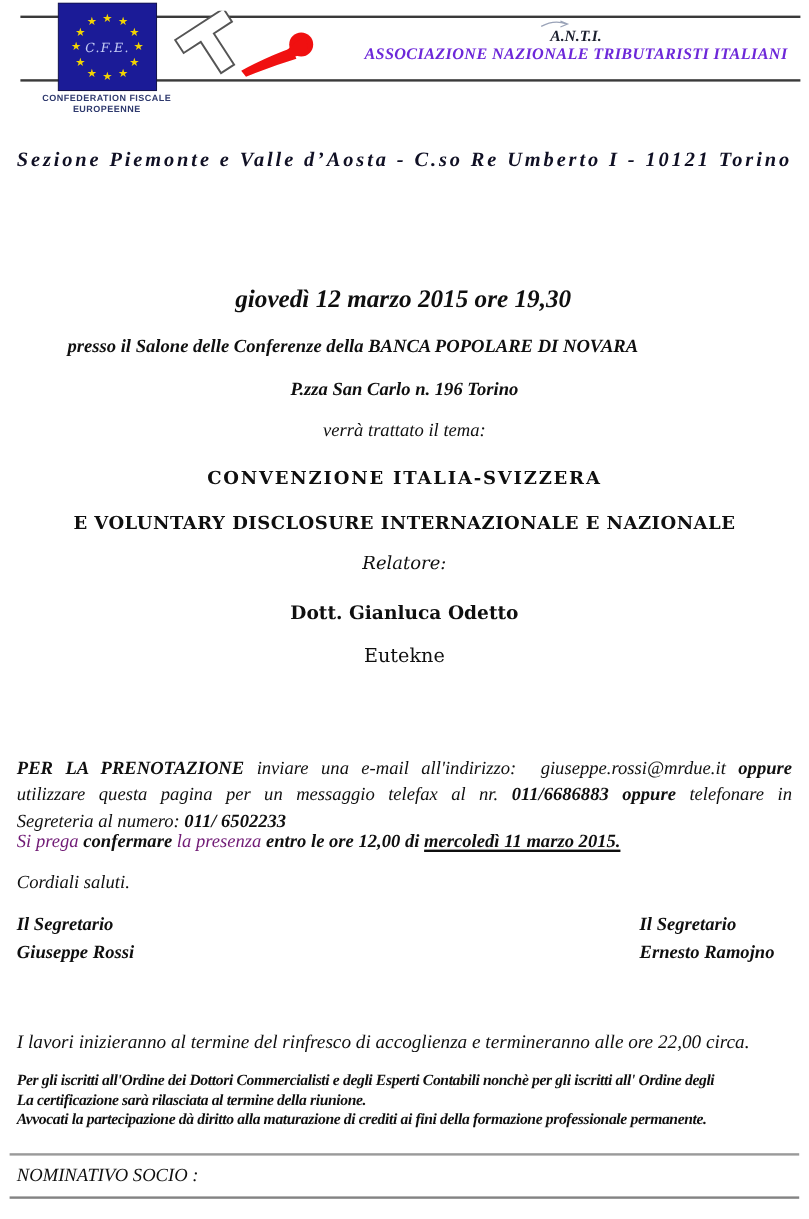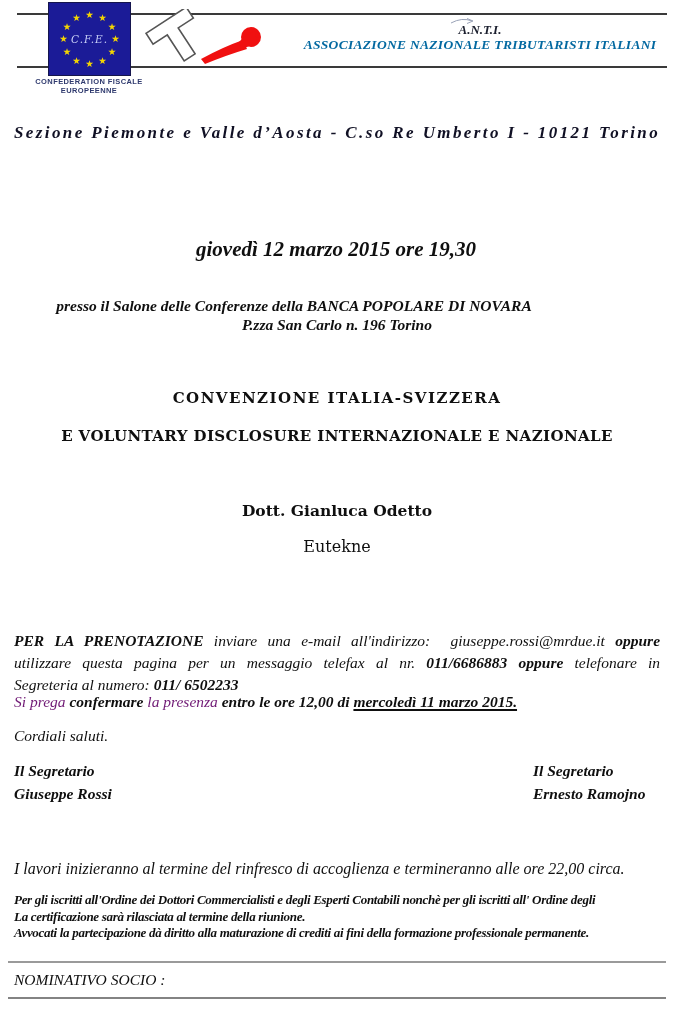--- a/index.html
+++ b/index.html
@@ -13,21 +13,21 @@
   .it{font-style:italic;}
   .b{font-weight:bold;}
   .blue{color:#701a75;}
   .u{text-decoration:underline;text-decoration-thickness:1.5px;text-underline-offset:2px;}
   .slab{font-family:"DejaVu Serif",serif;}
   .nowrap{white-space:nowrap;}
   .just{text-align:justify;text-align-last:justify;}
   .caption{font-family:"Liberation Sans",sans-serif;font-weight:bold;font-size:7.5px;
            line-height:9px;color:#2f3a6e;letter-spacing:.4px;}
   .anti-acronym{font-size:13px;line-height:14px;color:#1b1f2e;}
-  .anti-name{font-size:13.5px;line-height:15px;color:#0369a1;letter-spacing:.3px;}
+  .anti-name{font-size:13.5px;line-height:15px;color:#6d28d9;letter-spacing:.3px;}
   .section-line{font-size:17px;letter-spacing:2.4px;color:#101024;line-height:20px;margin-top:28px;}
   .date-line{font-size:21px;}
   .venue{font-size:15.5px;}
   .body15{font-size:15.5px;line-height:21px;}
   .sig{font-size:15.5px;line-height:23px;}
   .credits-line{font-size:13px;line-height:16.5px;letter-spacing:-.3px;}
   .formtext{font-size:15.5px;}
 </style>
 </head>
 <body>
@@ -84,27 +84,29 @@
 
   <div class="abs center caption" style="left:24px;top:77px;width:130px;">
     <div>CONFEDERATION FISCALE</div>
     <div>EUROPEENNE</div>
   </div>
 
   <div class="abs center bi section-line" style="left:0;top:95px;width:674px;">Sezione Piemonte e Valle d’Aosta - C.so Re Umberto I - 10121 Torino</div>
 
   <div class="abs center bi date-line" style="left:0;top:237px;width:672px;">giovedì 12 marzo 2015 ore 19,30</div>
 
-  <div class="abs center bi venue" style="left:0;top:297px;width:588px;">presso il Salone delle Conferenze della BANCA POPOLARE DI NOVARA</div>
+  <div class="abs center bi venue" style="left:0;top:280px;width:588px;">presso il Salone delle Conferenze della BANCA POPOLARE DI NOVARA</div>
   <div class="abs center bi venue" style="left:0;top:316px;width:674px;">P.zza San Carlo n. 196 Torino</div>
 
+  <div class="abs center it" style="left:0;top:350px;width:674px;font-size:15.5px;">verrà trattato il tema:</div>
 
   <div class="abs center b slab" style="left:0;top:389px;width:674px;font-size:15px;letter-spacing:1.5px;">CONVENZIONE ITALIA-SVIZZERA</div>
   <div class="abs center b slab" style="left:0;top:427px;width:674px;font-size:15px;letter-spacing:.4px;">E VOLUNTARY DISCLOSURE INTERNAZIONALE E NAZIONALE</div>
 
+  <div class="abs center it slab" style="left:0;top:460px;width:674px;font-size:15px;">Relatore:</div>
   <div class="abs center b slab" style="left:0;top:501px;width:674px;font-size:15.5px;">Dott. Gianluca Odetto</div>
   <div class="abs center slab" style="left:0;top:537px;width:674px;font-size:16px;">Eutekne</div>
 
   <div class="abs it body15 just" style="left:14px;top:630px;width:646px;">
     <span class="bi">PER LA PRENOTAZIONE</span>
     <span>inviare una e-mail all'indirizzo:</span>
     <span style="margin-left:10px;">giuseppe.rossi@mrdue.it</span>
     <span class="bi">oppure</span>
   </div>
   <div class="abs it body15 just" style="left:14px;top:652px;width:646px;">

